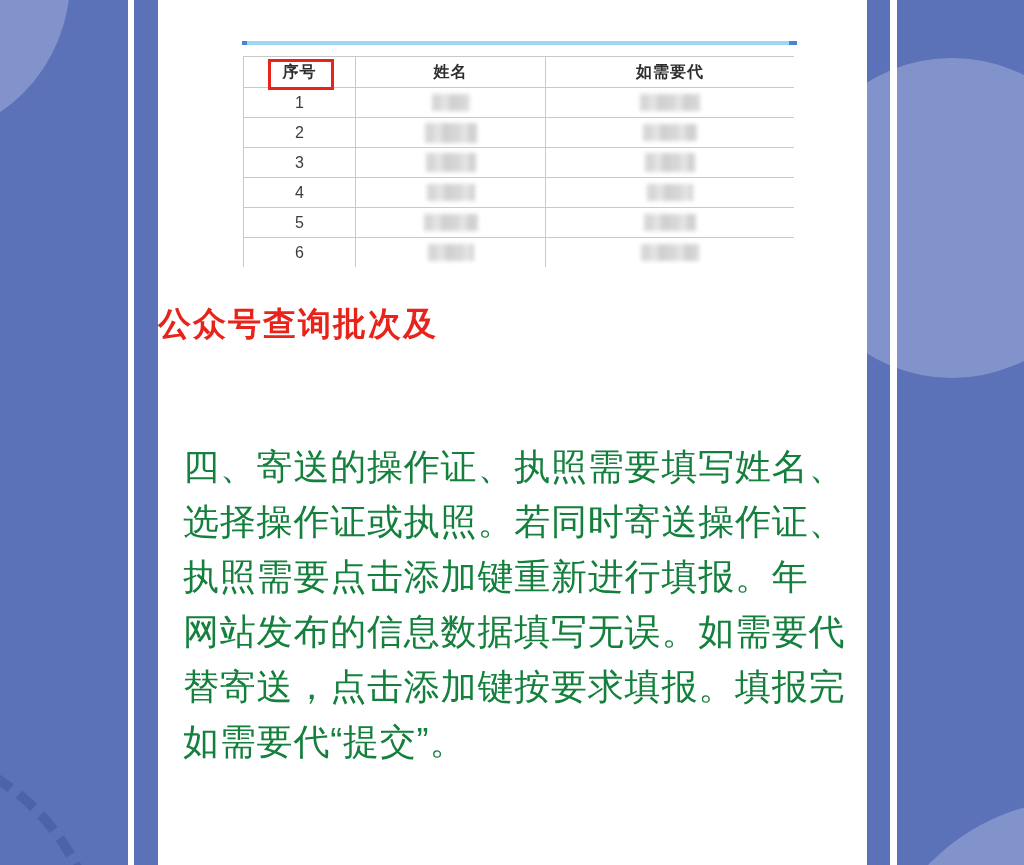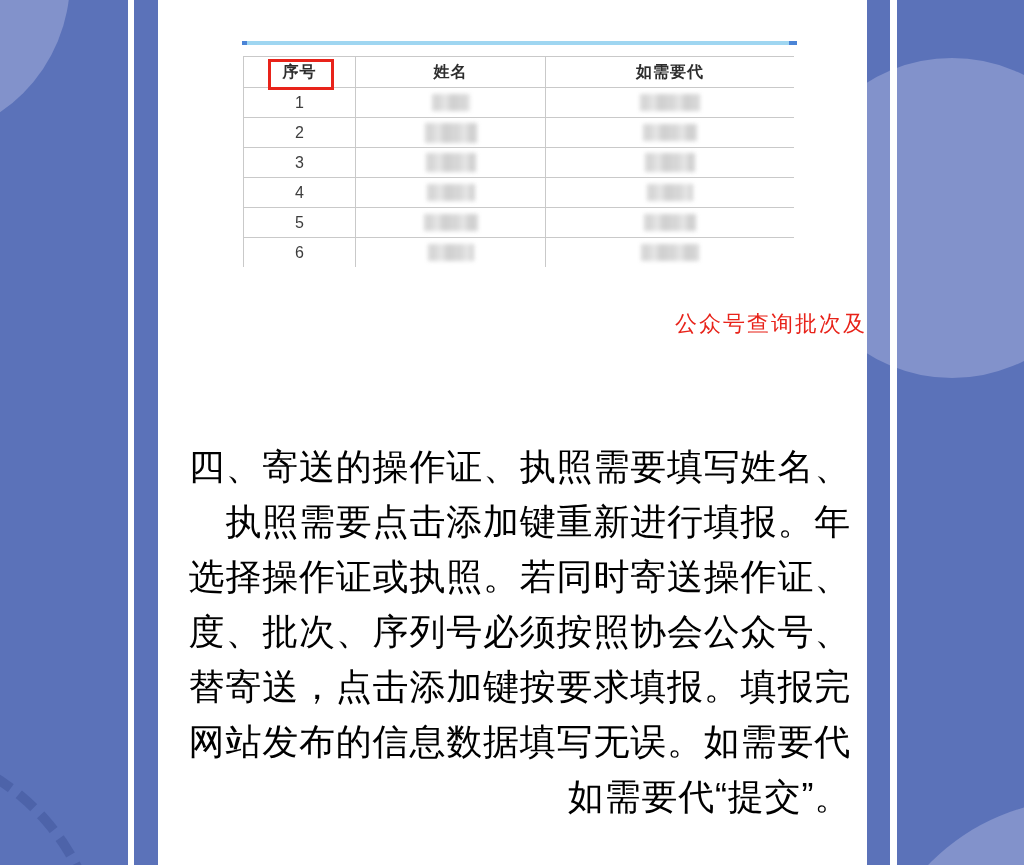--- a/index.html
+++ b/index.html
@@ -82,29 +82,29 @@
   tr:nth-child(1) .idb { width:60px; }
   tr:nth-child(2) .idb { width:54px; }
   tr:nth-child(3) .idb { width:50px; height:19px; }
   tr:nth-child(4) .idb { width:46px; }
   tr:nth-child(5) .idb { width:52px; }
   tr:nth-child(6) .idb { width:58px; }
 
   
   .caption {
     position:absolute; left:0; top:300px; width:100%;
-    text-align:right; color:#e8231a; font-size:22px; line-height:48px;
-    font-weight:400; letter-spacing:2px;
+    text-align:left; color:#e8231a; font-size:33px; line-height:48px;
+    font-weight:700; letter-spacing:2px;
   }
 
   
   .bodytext {
     position:absolute; left:25px; top:439px; width:668px;
-    color:#000000; font-size:36px; line-height:55px;
-    font-weight:500; letter-spacing:0.8px; text-align:right;
+    color:#15803d; font-size:36px; line-height:55px;
+    font-weight:500; letter-spacing:0.8px; text-align:left;
   }
 </style>
 </head>
 <body>
 
 <div class="stage">
 
   <div class="circle c-topleft"></div>
   <div class="circle c-right"></div>
   <div class="circle c-botright"></div>
@@ -195,22 +195,21 @@
         </tbody>
       </table>
     </div>
 
     <div class="caption">
       <div>公众号查询批次及</div>
     </div>
 
     <div class="bodytext">
       <div>四、寄送的操作证、执照需要填写姓名、</div>
+      <div>选择操作证或执照。若同时寄送操作证、</div>
       <div>执照需要点击添加键重新进行填报。年</div>
-      <div>选择操作证或执照。若同时寄送操作证、</div>
-      <div>度、批次、序列号必须按照协会公众号、</div>
+      <div>网站发布的信息数据填写无误。如需要代</div>
       <div>替寄送，点击添加键按要求填报。填报完</div>
-      <div>网站发布的信息数据填写无误。如需要代</div>
       <div>如需要代“提交”。</div>
     </div>
 
   </div>
 </div>
 
 </body></html>

